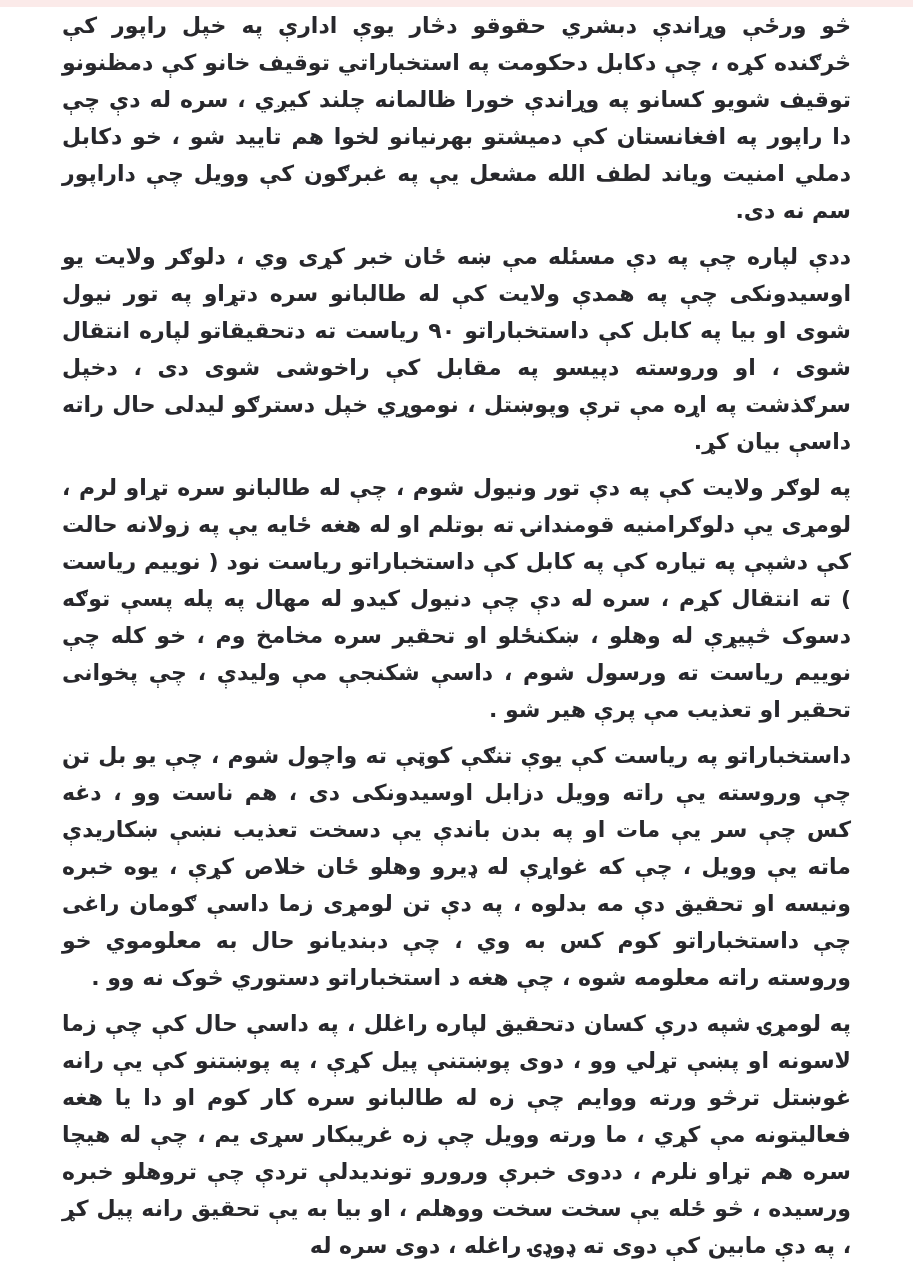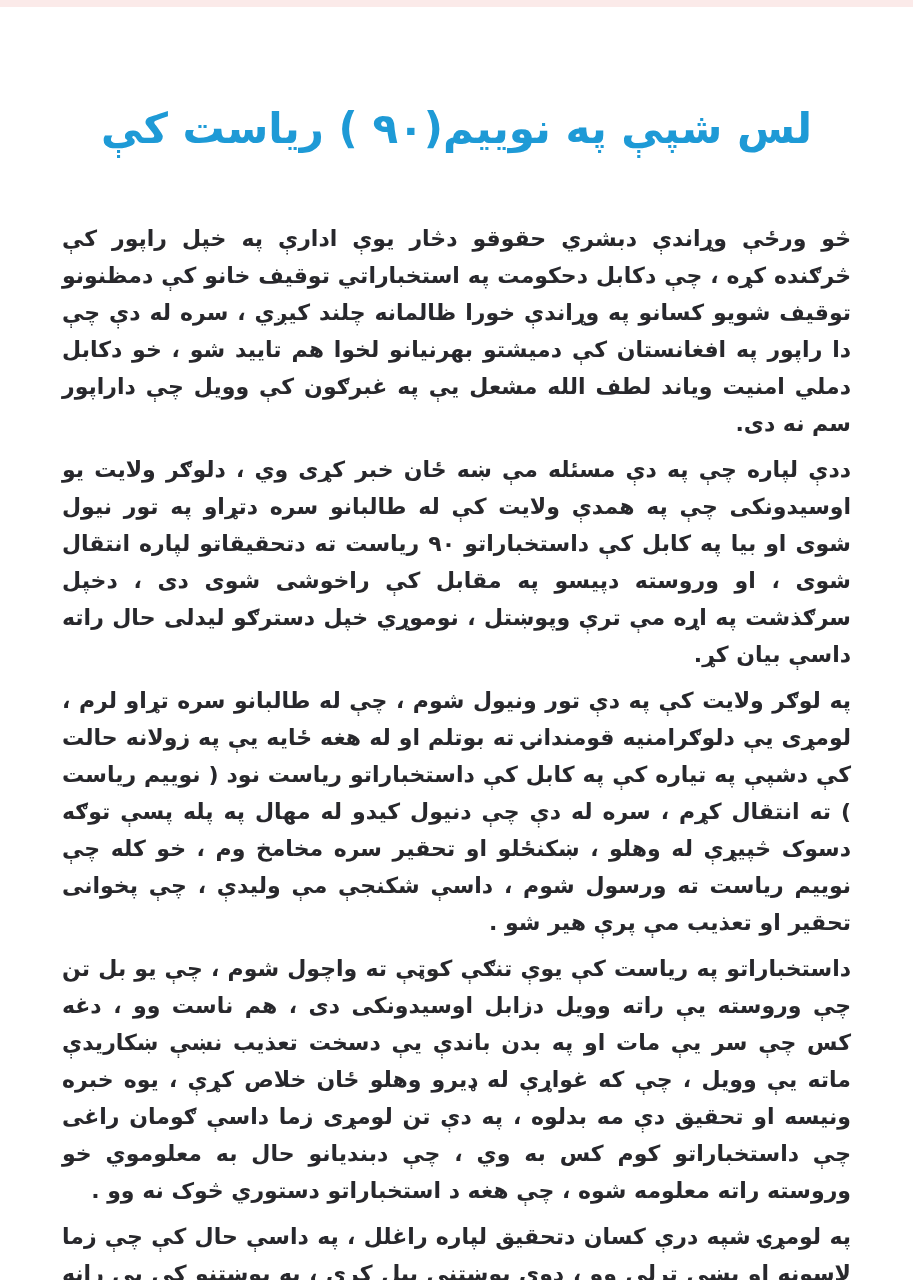--- a/index.html
+++ b/index.html
@@ -52,21 +52,20 @@
   .article p {
     margin: 0 0 9px 0;
   }
 </style>
 </head>
 <body>
 
 <div class="top-strip"></div>
 
 <div class="page">
-  <h1 class="article-title">لس شپې په نوييم(۹۰ ) رياست کې</h1>
 
   <div class="article">
     <p>څو ورځې وړاندې دبشري حقوقو دڅار يوې ادارې په خپل راپور کې څرګنده کړه ، چې دکابل دحکومت په استخباراتي توقيف خانو کې دمظنونو توقيف شويو کسانو په وړاندې خورا ظالمانه چلند کيږي ، سره له دې چې دا راپور په افغانستان کې دميشتو بهرنيانو لخوا هم تاييد شو ، خو دکابل دملي امنيت وياند لطف الله مشعل يې په غبرګون کې وويل چې داراپور سم نه دی.</p>
     <p>ددې لپاره چې په دې مسئله مې ښه ځان خبر کړی وي ، دلوګر ولايت يو اوسيدونکی چې په همدې ولايت کې له طالبانو سره دتړاو په تور نيول شوی او بيا په کابل کې داستخباراتو ۹۰ رياست ته دتحقيقاتو لپاره انتقال شوی ، او وروسته دپيسو په مقابل کې راخوشی شوی دی ، دخپل سرګذشت په اړه مې ترې وپوښتل ، نوموړي خپل دسترګو ليدلی حال راته داسې بيان کړ.</p>
     <p>په لوګر ولايت کې په دې تور ونيول شوم ، چې له طالبانو سره تړاو لرم ، لومړی يې دلوګرامنيه قومندانۍ ته بوتلم او له هغه ځايه يې په زولانه حالت کې دشپې په تياره کې په کابل کې داستخباراتو رياست نود ( نوييم رياست ) ته انتقال کړم ، سره له دې چې دنيول کيدو له مهال په پله پسې توګه دسوک څپيړې له وهلو ، ښکنځلو او تحقير سره مخامخ وم ، خو کله چې نوييم رياست ته ورسول شوم ، داسې شکنجې مې وليدې ، چې پخوانی تحقير او تعذيب مې پرې هير شو .</p>
     <p>داستخباراتو په رياست کې يوې تنګې کوټې ته واچول شوم ، چې يو بل تن چې وروسته يې راته وويل دزابل اوسيدونکی دی ، هم ناست وو ، دغه کس چې سر يې مات او په بدن باندې يې دسخت تعذيب نښې ښکاريدې ماته يې وويل ، چې که غواړې له ډيرو وهلو ځان خلاص کړې ، يوه خبره ونيسه او تحقيق دې مه بدلوه ، په دې تن لومړی زما داسې ګومان راغی چې داستخباراتو کوم کس به وي ، چې دبنديانو حال به معلوموي خو وروسته راته معلومه شوه ، چې هغه د استخباراتو دستوري څوک نه وو .</p>
     <p>په لومړۍ شپه درې کسان دتحقيق لپاره راغلل ، په داسې حال کې چې زما لاسونه او پښې تړلي وو ، دوی پوښتنې پيل کړې ، په پوښتنو کې يې رانه غوښتل ترڅو ورته ووايم چې زه له طالبانو سره کار کوم او دا يا هغه فعاليتونه مې کړي ، ما ورته وويل چې زه غريبکار سړی يم ، چې له هيچا سره هم تړاو نلرم ، ددوی خبرې ورورو تونديدلې تردې چې تروهلو خبره ورسيده ، څو ځله يې سخت سخت ووهلم ، او بيا به يې تحقيق رانه پيل کړ ، په دې مابين کې دوی ته ډوډۍ راغله ، دوی سره له</p>
   </div>
 </div>
 

